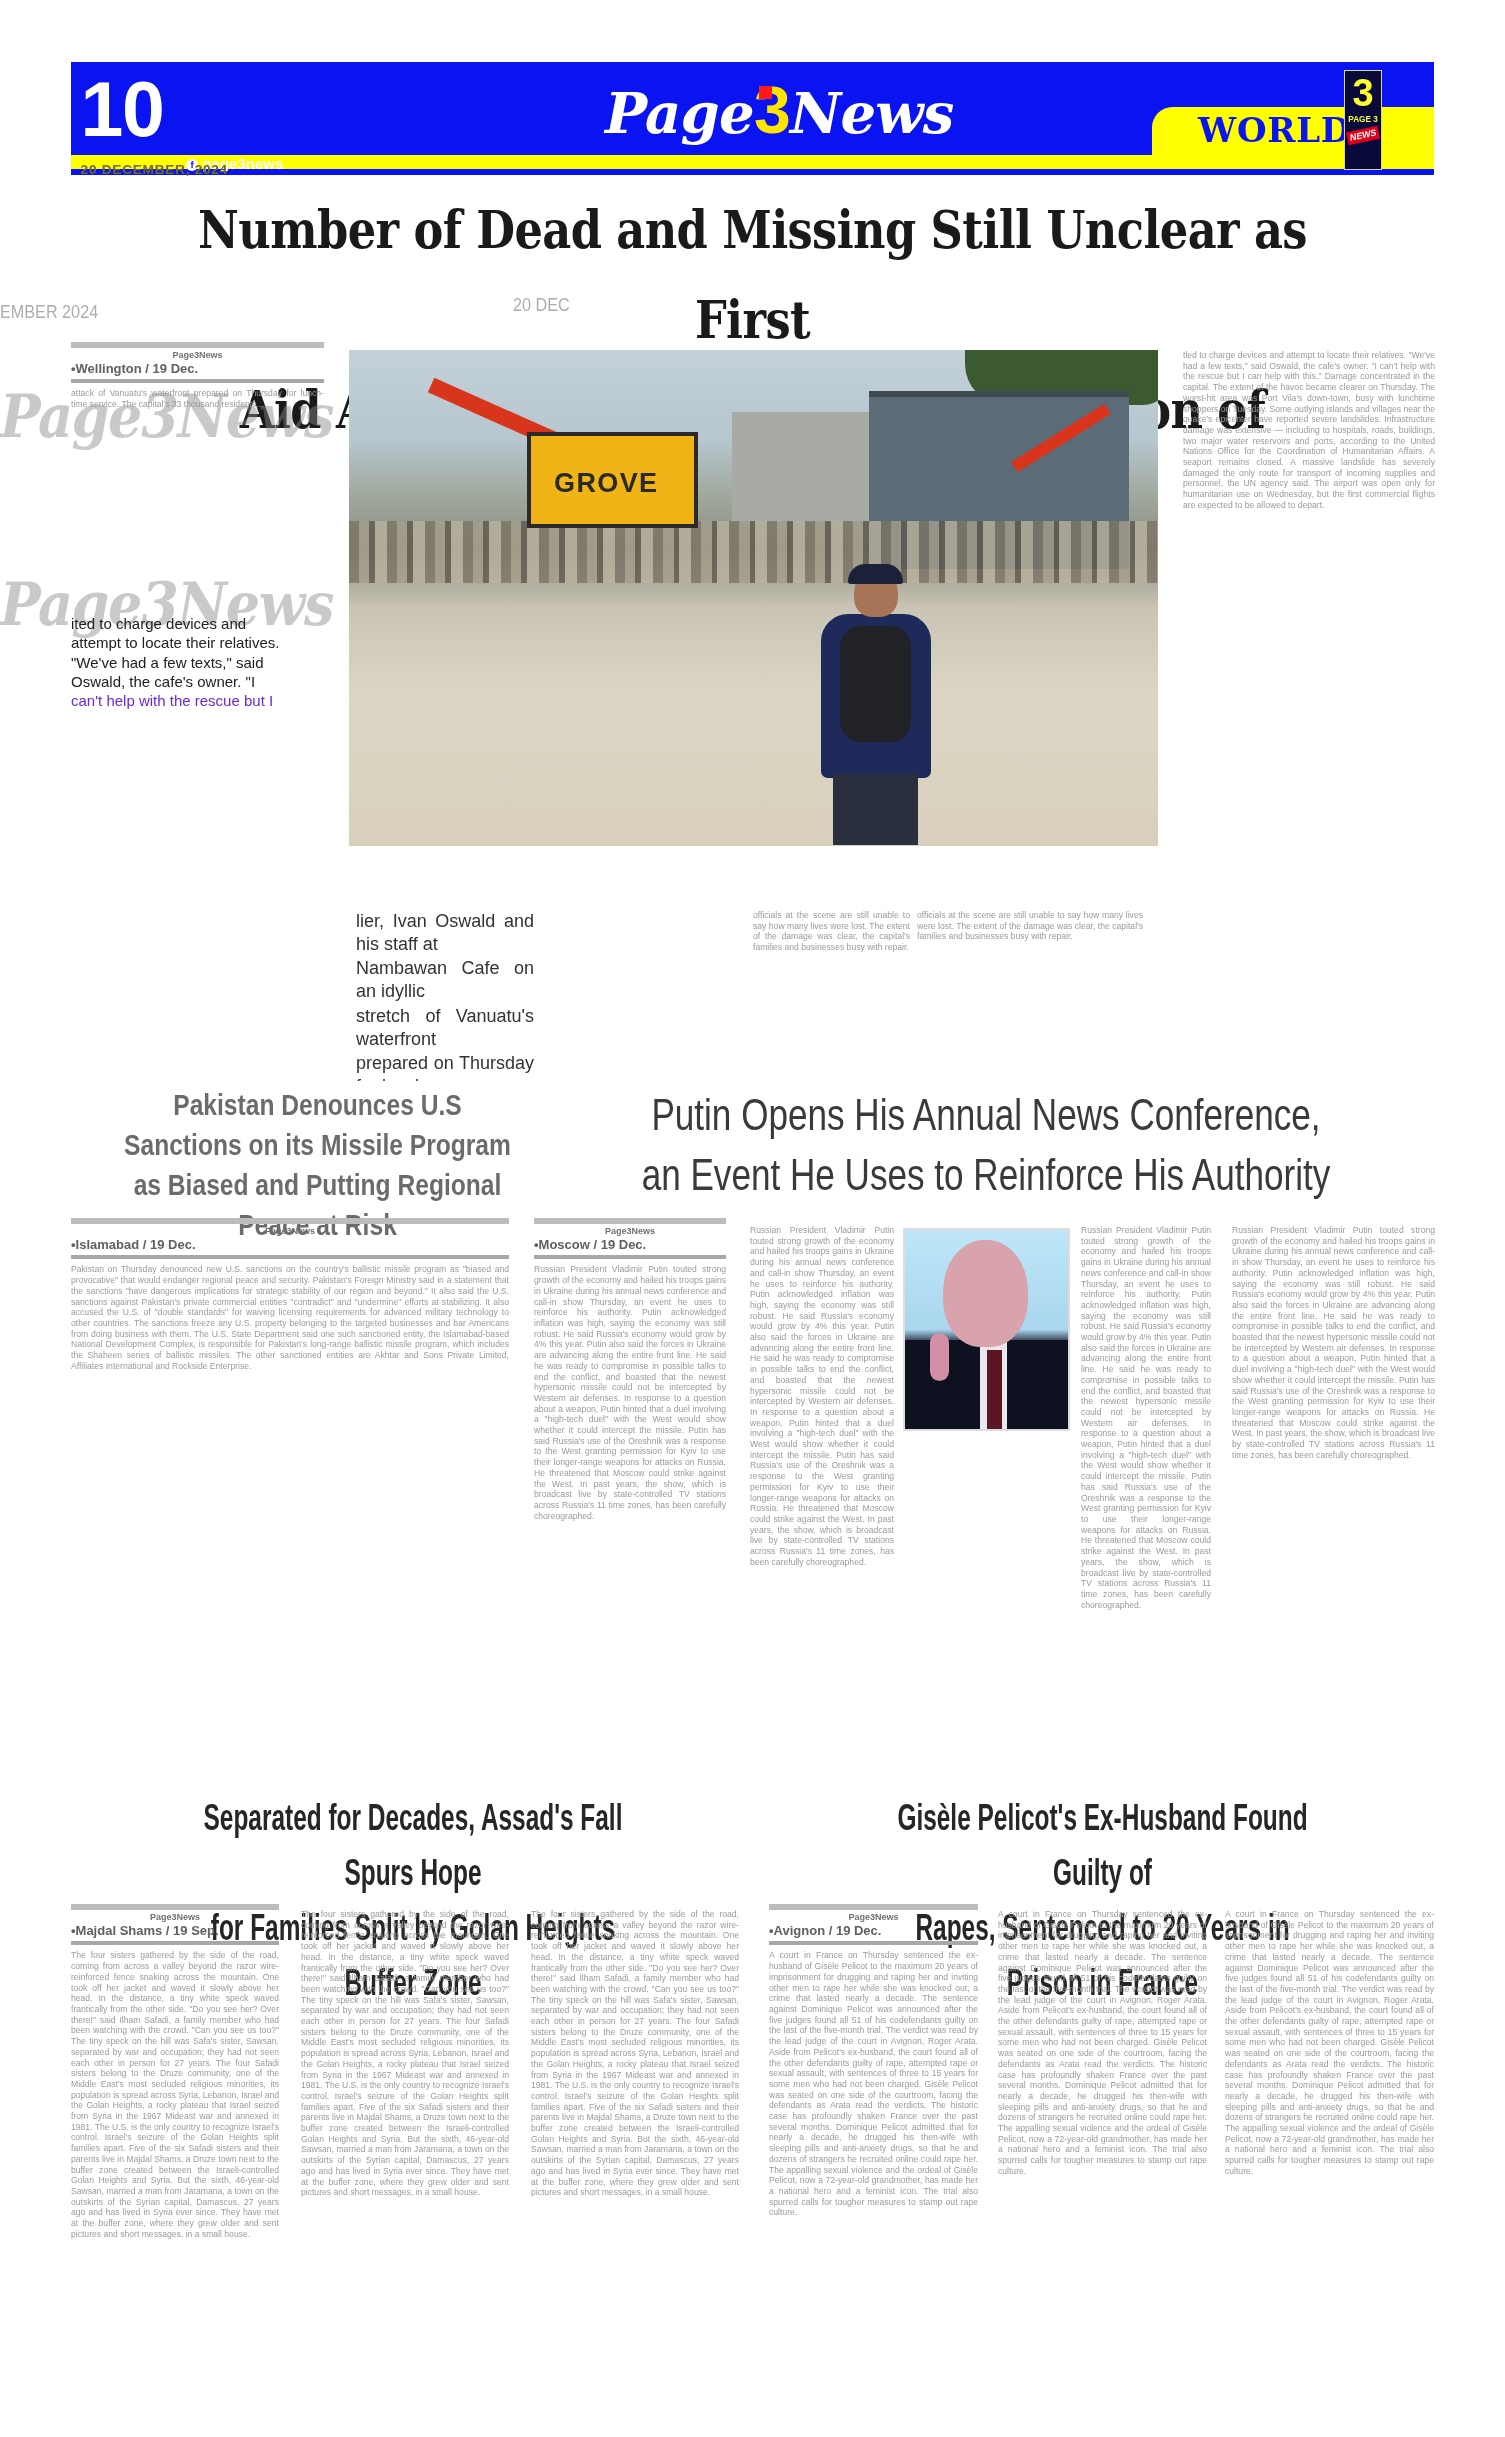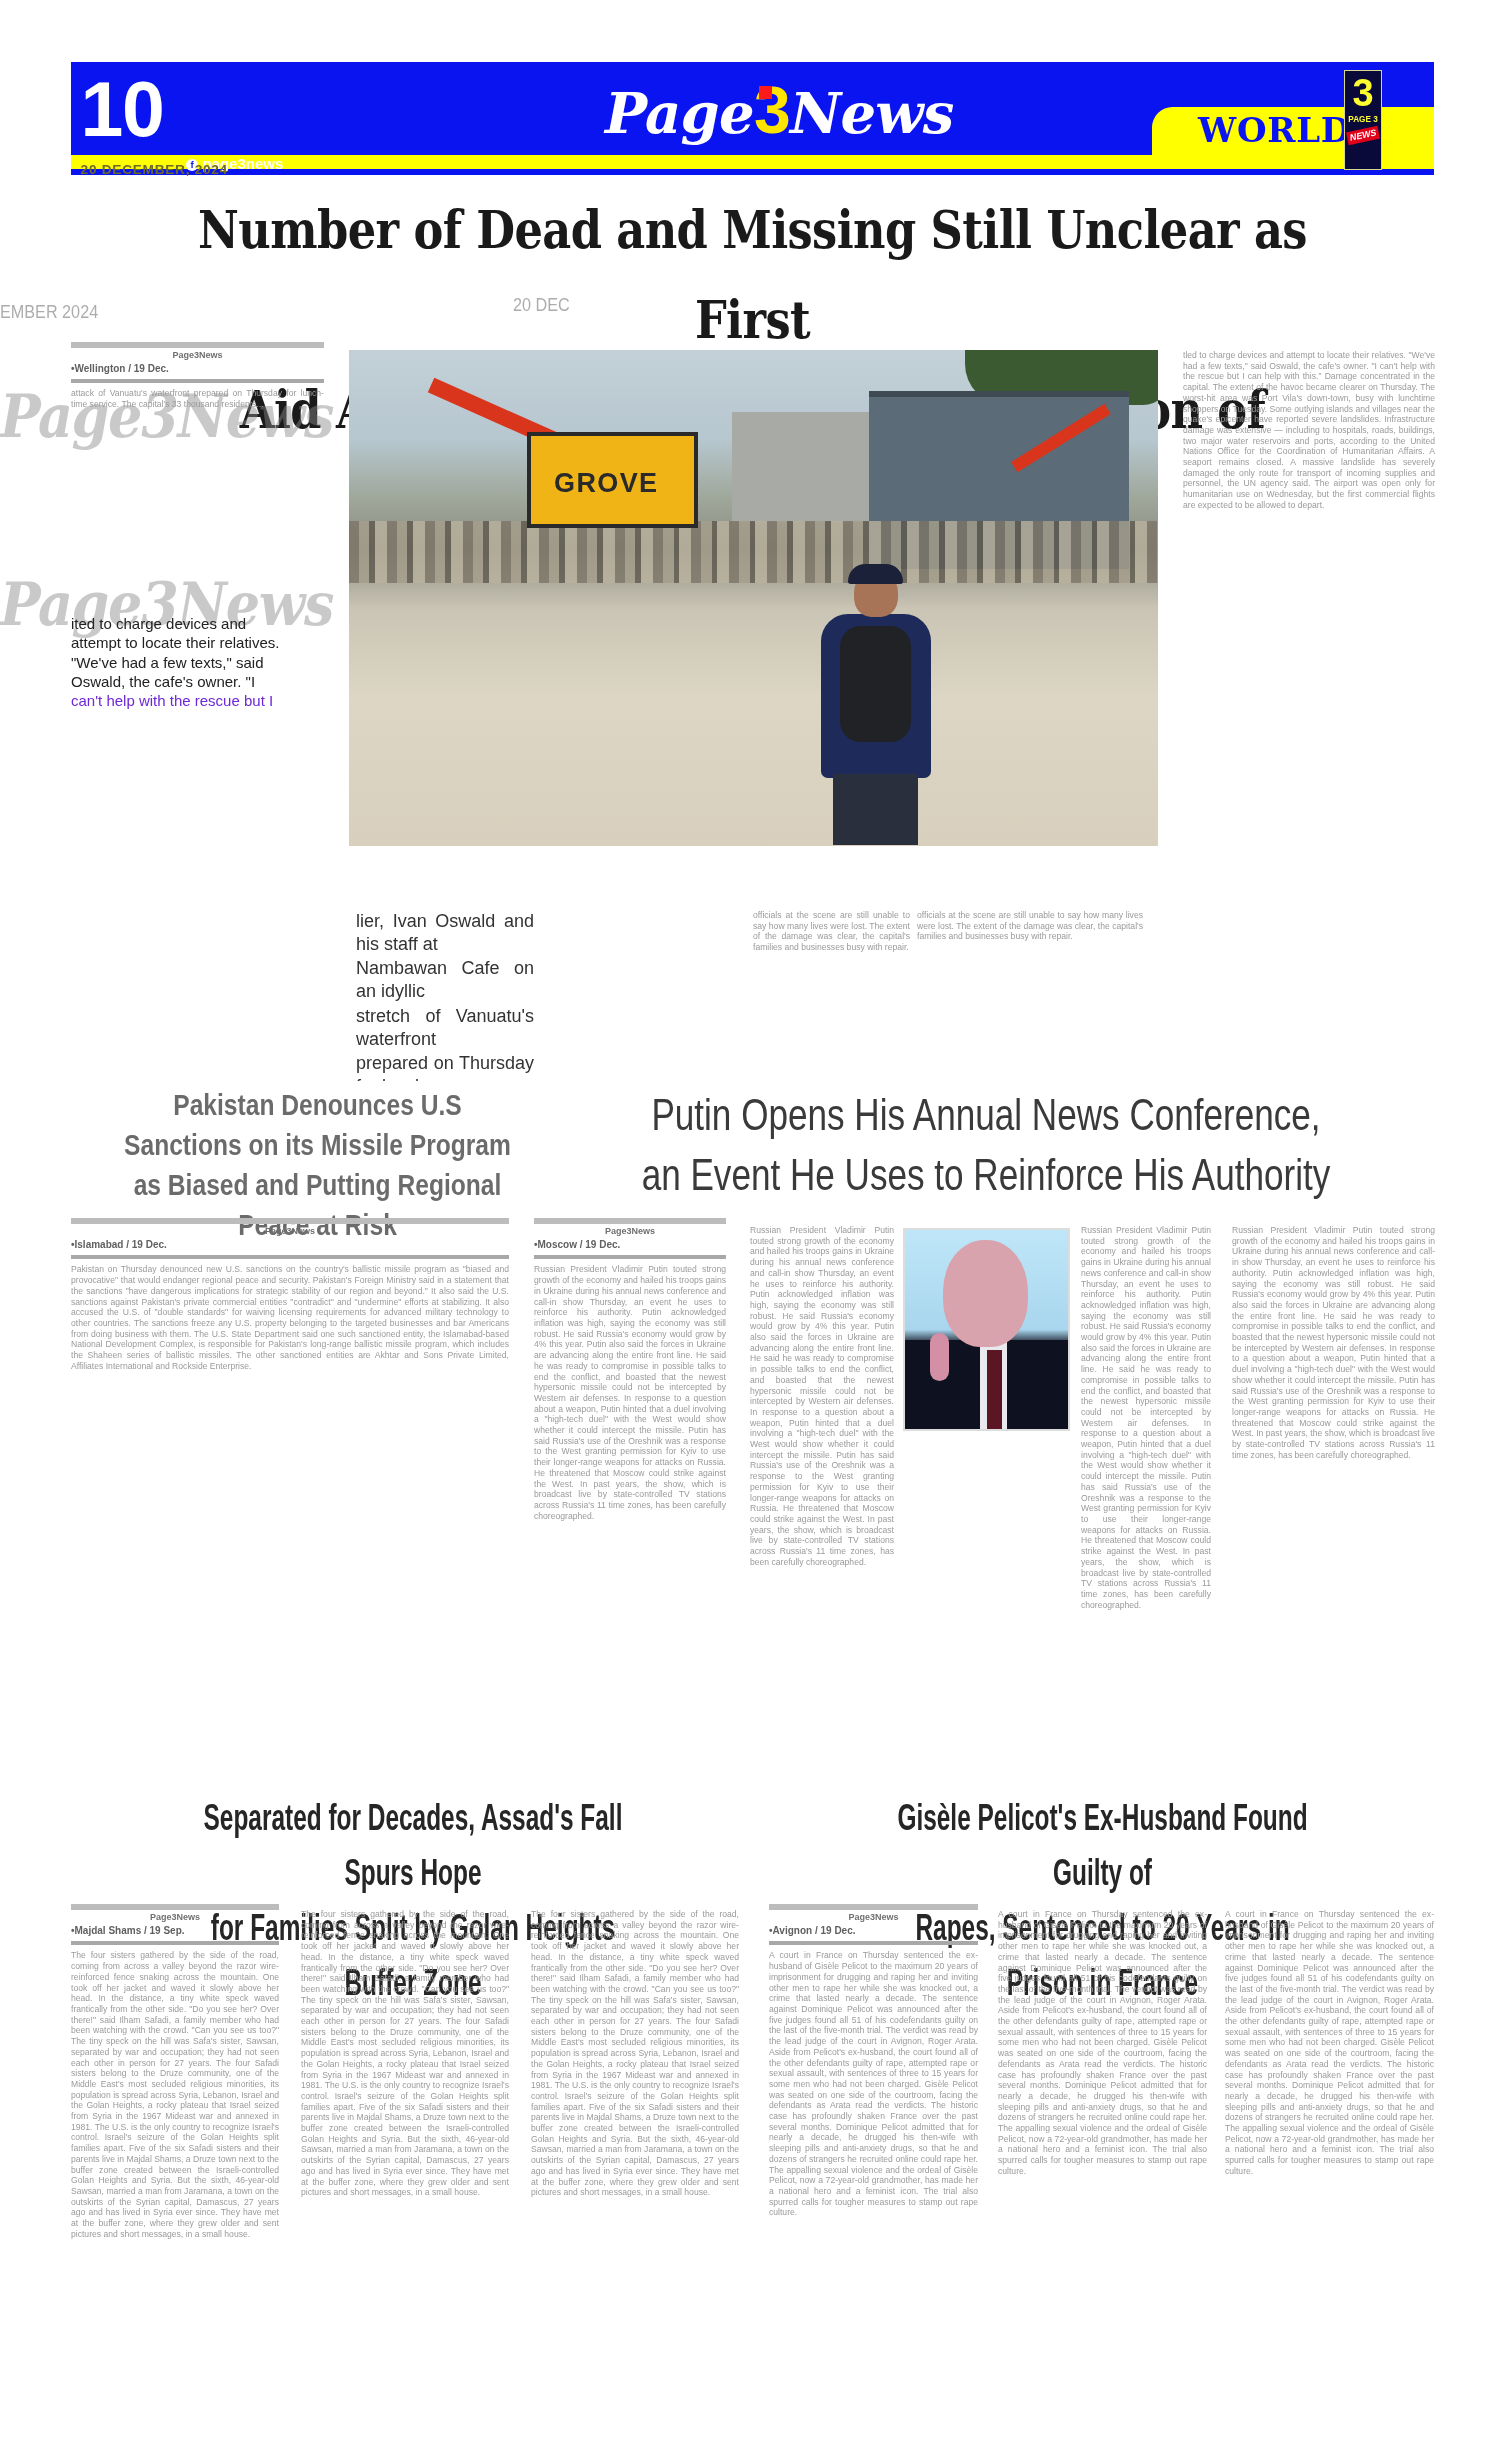--- a/index.html
+++ b/index.html
@@ -54,21 +54,21 @@
   .photo-putin .face { position: absolute; left: 38px; top: 9.6px; width: 85px; height: 107px; background: #d8a3ac; border-radius: 48% 48% 44% 44%; }
   .photo-putin .suit { position: absolute; left: 0; top: 110px; width: 100%; height: 93px; background: #0e1120; }
   .photo-putin .shirt { position: absolute; left: 75px; top: 110px; width: 27px; height: 93px; background: #e8e8ee; }
   .photo-putin .tie { position: absolute; left: 82px; top: 120px; width: 15px; height: 82px; background: #5a1622; }
   .photo-putin .finger { position: absolute; left: 25px; top: 103px; width: 19px; height: 48px; background: #d28fa6; border-radius: 9.6px; }
 
   
   .col { position: absolute; font-size: 8.6px; line-height: 10.7px; color: #9a9a9a; text-align: justify; overflow: hidden; }
   .byline-bar { height: 5.5px; background: #bcbcbc; margin-bottom: 2.7px; }
   .byline-src { text-align: center; font-weight: 700; color: #707070; font-size: 9px; line-height: 11px; }
-  .byline-loc { font-weight: 700; color: #606060; font-size: 10px; line-height: 15px; }
+  .byline-loc { font-weight: 700; color: #606060; font-size: 13px; line-height: 15px; }
   .byline-loc::before { content: "\2022 "; }
   .byline-rule { height: 4.1px; background: #a8a8a8; margin: 2.7px 0 5.5px; }
   .col p { margin-bottom: 1.4px; }
   .ghost { position: absolute; font-family: "Liberation Sans", sans-serif; color: #6a6a6a; font-size: 18px; line-height: 22px; opacity: 0.55; white-space: nowrap; transform: scaleX(0.9); transform-origin: left top; }
   .ghost.big { font-family: "DejaVu Serif", serif; font-style: italic; font-weight: 700; color: #8a8a8a; font-size: 60px; line-height: 66px; opacity: 0.45; letter-spacing: -1.4px; }
 </style>
 </head>
 <body>
 
 <header class="masthead">

